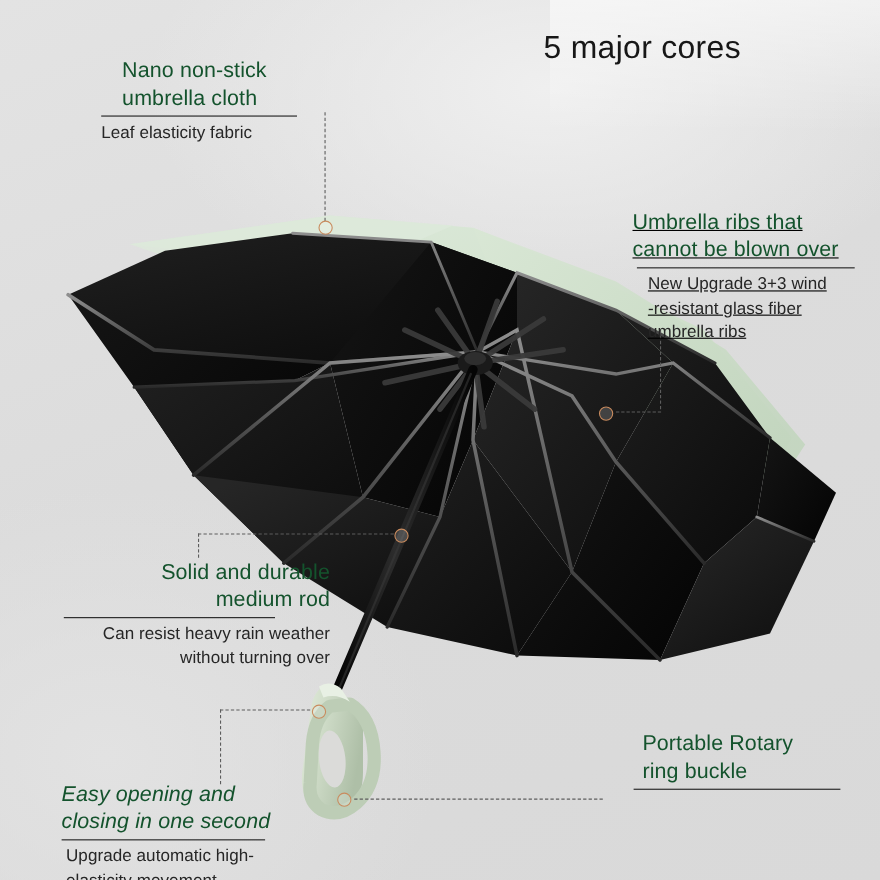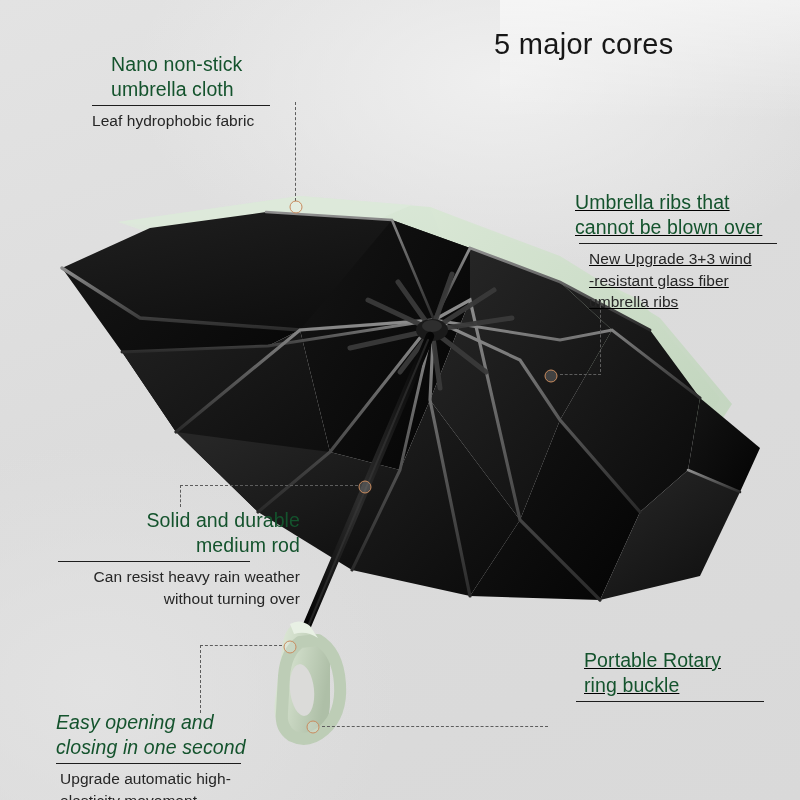--- a/index.html
+++ b/index.html
@@ -100,21 +100,21 @@
   #c-rod     { left: 52px;  top: 508px; width: 248px; text-align: right; }
   #c-rod .rule     { width: 192px; margin-left: 6px; }
   #c-rod .title    { padding-left: 10px; }
   #c-rod .desc     { padding-left: 0px; }
 
   #c-auto    { left: 50px;  top: 710px; width: 245px; }
   #c-auto .rule    { width: 185px; margin-left: 6px; }
   #c-auto .title   { padding-left: 6px; font-style: italic; }
   #c-auto .desc    { padding-left: 10px; }
 
-  #c-buckle  { left: 576px; top: 648px; width: 210px; text-decoration: underline; }
+  #c-buckle  { left: 576px; top: 664px; width: 210px; }
   #c-buckle .rule  { width: 188px; margin-left: 0px; }
   #c-buckle .title { padding-left: 8px; }
   #c-buckle .desc  { padding-left: 6px; }
 
   
   #heading {
     position: absolute;
     left: 494px; top: 26px;
     font-size: 29px;
     color: #171717;
@@ -259,21 +259,21 @@
   <div class="marker" style="left:296px; top:207px;"></div>
   <div class="marker" style="left:551px; top:376px;"></div>
   <div class="marker" style="left:365px; top:487px;"></div>
   <div class="marker" style="left:290px; top:647px;"></div>
   <div class="marker" style="left:313px; top:727px;"></div>
 
   <div class="callout" id="c-cloth">
     <div class="title">Nano non-stick
 umbrella cloth</div>
     <div class="rule"></div>
-    <div class="desc">Leaf hydrophobic fabric</div>
+    <div class="desc">Leaf elasticity fabric</div>
   </div>
 
   <div class="callout" id="c-ribs">
     <div class="title">Umbrella ribs that
 cannot be blown over</div>
     <div class="rule"></div>
     <div class="desc">New Upgrade 3+3 wind
 -resistant glass fiber
 umbrella ribs</div>
   </div>

